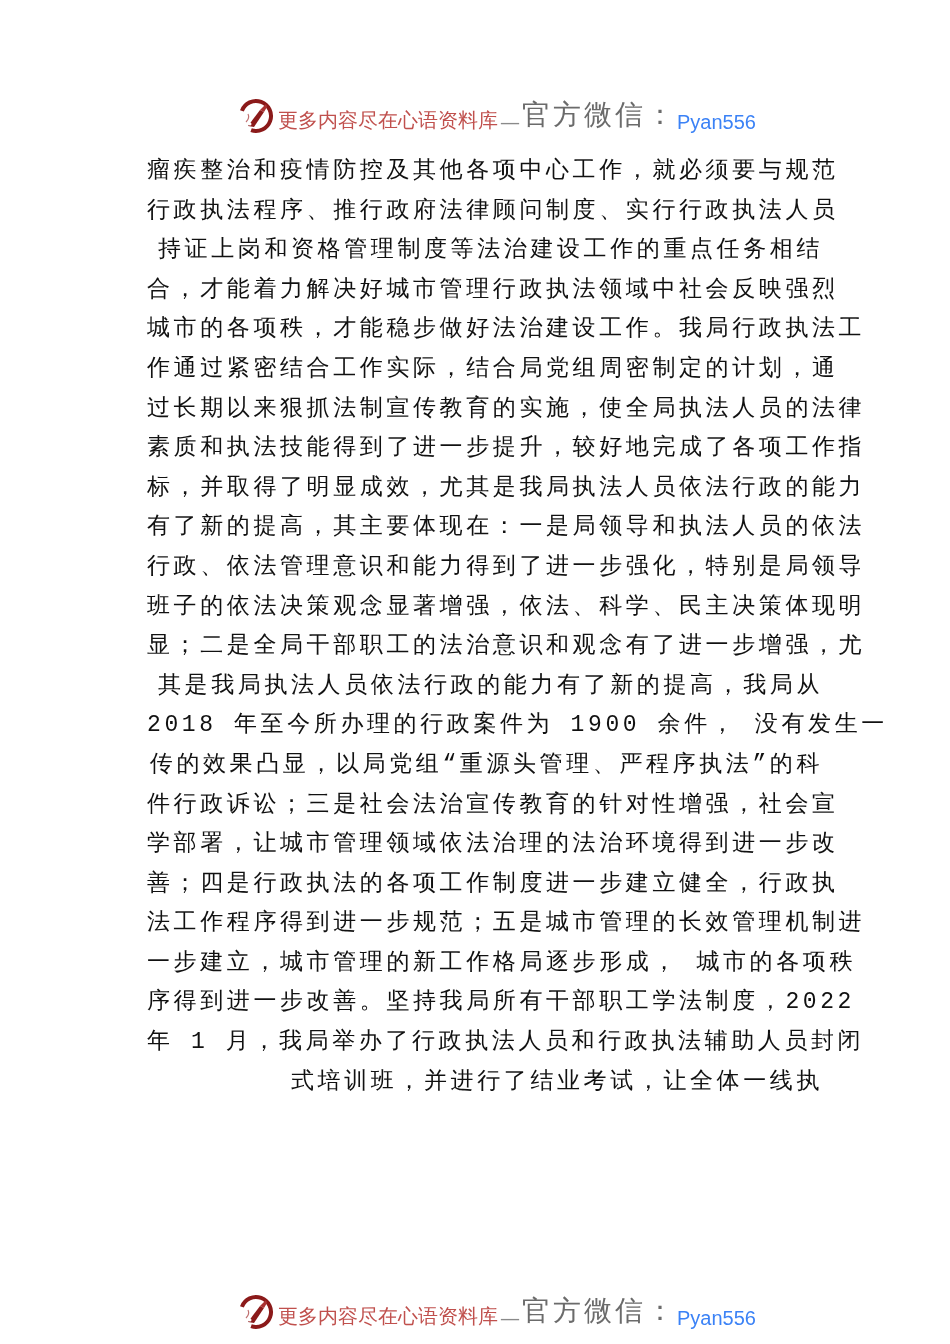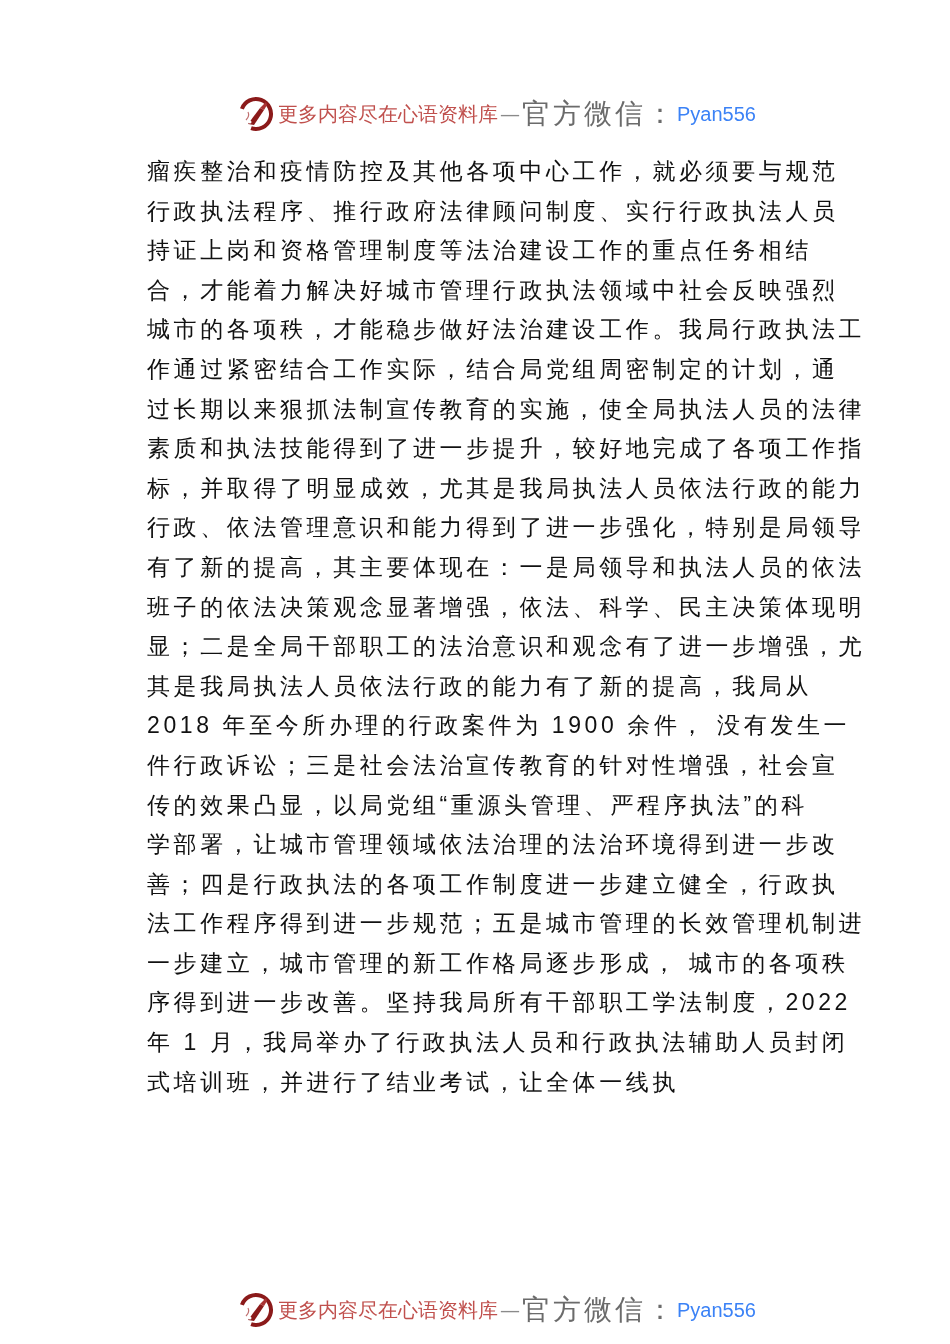--- a/index.html
+++ b/index.html
@@ -12,21 +12,21 @@
       height: 1344px;
       position: relative;
       overflow: hidden;
       font-family: "DejaVu Serif", "Liberation Serif", serif;
     }
     .banner {
       position: absolute;
       left: 238px;
       height: 40px;
       display: flex;
-      align-items: center;
+      align-items: flex-end;
       white-space: nowrap;
     }
     .banner.top { top: 94px; }
     .banner.bottom { top: 1290px; }
     .banner .logo {
       width: 36px;
       height: 36px;
       margin-right: 4px;
       flex: 0 0 auto;
     }
@@ -58,21 +58,22 @@
       top: 152px;
       width: 676px;
     }
     .doc .line {
       height: 39.6px;
       line-height: 39.6px;
       font-size: 23px;
       color: #111111;
       white-space: nowrap;
       letter-spacing: 3.6px;
-      font-family: Liberation Sans, sans-serif;
+      font-family: Liberation Mono, monospace;
+      text-align: right;
     }
   </style>
 </head>
 <body>
 
 <div class="banner top">
   <svg class="logo" viewBox="0 0 36 36">
     <circle cx="18" cy="18" r="15" fill="none" stroke="#8b1a1a" stroke-width="4" stroke-dasharray="70 25" transform="rotate(200 18 18)"></circle>
     <path d="M10 28 L22 12 L26 14 L16 29 Z" fill="#8b1a1a"></path>
     <path d="M22 12 L28 6 L29 9 L26 14 Z" fill="#a33"></path>
@@ -88,28 +89,28 @@
 <div class="doc">
   <div class="line">瘤疾整治和疫情防控及其他各项中心工作，就必须要与规范</div>
   <div class="line">行政执法程序、推行政府法律顾问制度、实行行政执法人员</div>
   <div class="line">持证上岗和资格管理制度等法治建设工作的重点任务相结</div>
   <div class="line">合，才能着力解决好城市管理行政执法领域中社会反映强烈</div>
   <div class="line">城市的各项秩，才能稳步做好法治建设工作。我局行政执法工</div>
   <div class="line">作通过紧密结合工作实际，结合局党组周密制定的计划，通</div>
   <div class="line">过长期以来狠抓法制宣传教育的实施，使全局执法人员的法律</div>
   <div class="line">素质和执法技能得到了进一步提升，较好地完成了各项工作指</div>
   <div class="line">标，并取得了明显成效，尤其是我局执法人员依法行政的能力</div>
+  <div class="line">有了新的提高，其主要体现在：一是局领导和执法人员的依法</div>
   <div class="line">行政、依法管理意识和能力得到了进一步强化，特别是局领导</div>
-  <div class="line">有了新的提高，其主要体现在：一是局领导和执法人员的依法</div>
   <div class="line">班子的依法决策观念显著增强，依法、科学、民主决策体现明</div>
   <div class="line">显；二是全局干部职工的法治意识和观念有了进一步增强，尤</div>
   <div class="line">其是我局执法人员依法行政的能力有了新的提高，我局从</div>
   <div class="line">2018 年至今所办理的行政案件为 1900 余件，  没有发生一</div>
+  <div class="line">传的效果凸显，以局党组“重源头管理、严程序执法”的科</div>
   <div class="line">件行政诉讼；三是社会法治宣传教育的针对性增强，社会宣</div>
-  <div class="line">传的效果凸显，以局党组“重源头管理、严程序执法”的科</div>
   <div class="line">学部署，让城市管理领域依法治理的法治环境得到进一步改</div>
   <div class="line">善；四是行政执法的各项工作制度进一步建立健全，行政执</div>
   <div class="line">法工作程序得到进一步规范；五是城市管理的长效管理机制进</div>
   <div class="line">一步建立，城市管理的新工作格局逐步形成，  城市的各项秩</div>
   <div class="line">序得到进一步改善。坚持我局所有干部职工学法制度，2022</div>
   <div class="line">年 1 月，我局举办了行政执法人员和行政执法辅助人员封闭</div>
   <div class="line">式培训班，并进行了结业考试，让全体一线执</div>
 </div>
 
 <div class="banner bottom">

